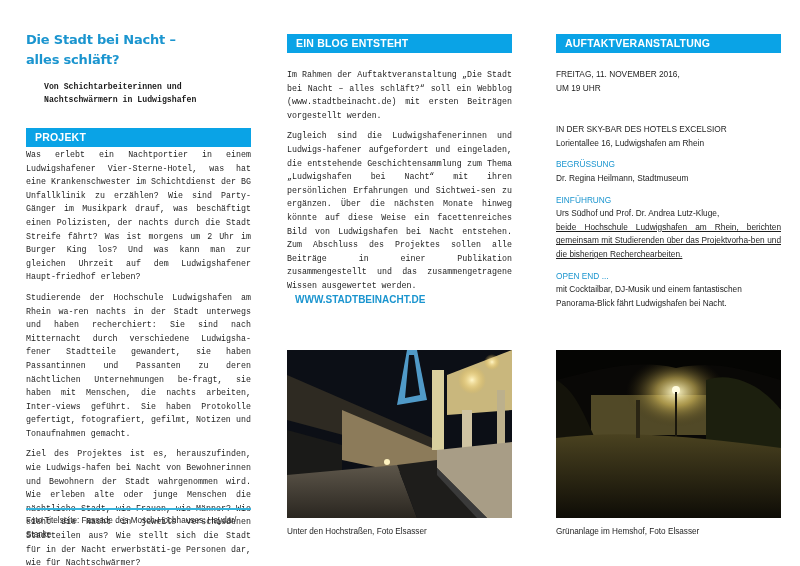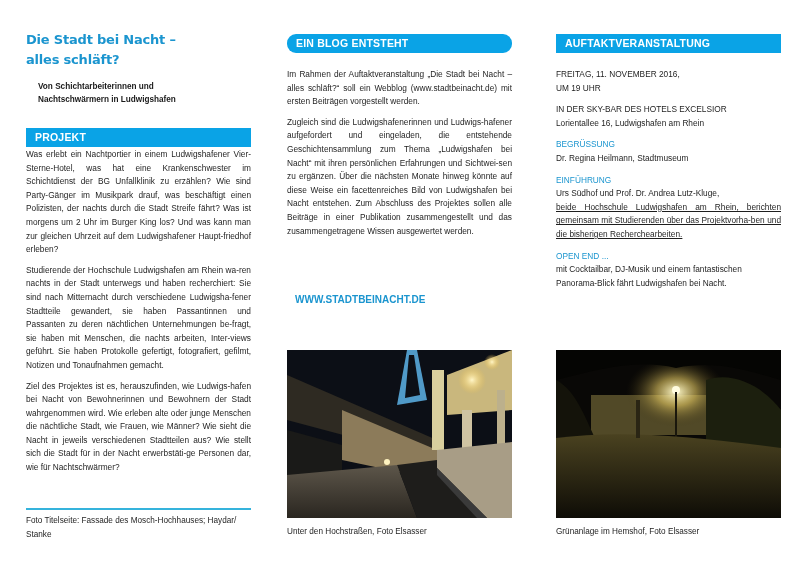--- a/index.html
+++ b/index.html
@@ -11,33 +11,33 @@
   #col1 { left: 26px; width: 224px; }
   #col2 { left: 287px; width: 225px; }
   #col3 { left: 556px; width: 225px; }
 
   .title {
     position: absolute; left: 0; top: 30px; width: 240px;
     font-family: "DejaVu Sans", sans-serif; font-weight: bold; color: #1b95cf;
     font-size: 13px; line-height: 20px; letter-spacing: -0.2px;
   }
   .subtitle {
-    position: absolute; left: 12px; top: 80px; width: 240px;
+    position: absolute; left: 18px; top: 80px; width: 240px;
     font-weight: bold; font-size: 8.2px; line-height: 13px; color: #1a1a1a;
-    font-family: Liberation Sans, sans-serif;
+    font-family: Liberation Mono, monospace;
   }
   .section-bar {
     position: absolute; left: 0; width: 225px; height: 19px;
     background: #0aa3e6; color: #ffffff; font-weight: bold;
     font-family: "Liberation Sans", sans-serif; font-size: 10.5px; line-height: 19px;
     padding-left: 9px; box-sizing: border-box; letter-spacing: 0.2px;
   }
   .body-text {
     position: absolute; left: 0; width: 225px;
-    font-family: Liberation Sans, sans-serif; font-size: 8.3px; line-height: 13.6px;
+    font-family: Liberation Mono, monospace; font-size: 8.3px; line-height: 13.6px;
     color: #1e1e1e; text-align: justify; hyphens: manual;
   }
   .body-text p { margin: 0 0 7px 0; }
   .link {
     position: absolute; left: 8px; font-family: "Liberation Sans", sans-serif;
     font-weight: bold; font-size: 10px; color: #1b95cf; text-decoration: none;
   }
   .event-text {
     position: absolute; left: 0; width: 225px;
     font-family: "Liberation Sans", sans-serif; font-size: 8.3px; line-height: 13.6px; color: #1e1e1e;
@@ -76,21 +76,21 @@
   <div class="body-text" style="top:148px;">
     <p>Was erlebt ein Nachtportier in einem Ludwigshafener Vier-Sterne-Hotel, was hat eine Krankenschwester im Schichtdienst der BG Unfallklinik zu erzählen? Wie sind Party-Gänger im Musikpark drauf, was beschäftigt einen Polizisten, der nachts durch die Stadt Streife fährt? Was ist morgens um 2 Uhr im Burger King los? Und was kann man zur gleichen Uhrzeit auf dem Ludwigshafener Haupt-friedhof erleben?</p>
     <p>Studierende der Hochschule Ludwigshafen am Rhein wa-ren nachts in der Stadt unterwegs und haben recherchiert: Sie sind nach Mitternacht durch verschiedene Ludwigsha-fener Stadtteile gewandert, sie haben Passantinnen und Passanten zu deren nächtlichen Unternehmungen be-fragt, sie haben mit Menschen, die nachts arbeiten, Inter-views geführt. Sie haben Protokolle gefertigt, fotografiert, gefilmt, Notizen und Tonaufnahmen gemacht.</p>
     <p>Ziel des Projektes ist es, herauszufinden, wie Ludwigs-hafen bei Nacht von Bewohnerinnen und Bewohnern der Stadt wahrgenommen wird. Wie erleben alte oder junge Menschen die nächtliche Stadt, wie Frauen, wie Männer? Wie sieht die Nacht in jeweils verschiedenen Stadtteilen aus? Wie stellt sich die Stadt für in der Nacht erwerbstäti-ge Personen dar, wie für Nachtschwärmer?</p>
   </div>
   <div class="footer-rule"></div>
   <div class="footer-caption">Foto Titelseite: Fassade des Mosch-Hochhauses; Haydar/ Stanke</div>
 </div>
 
 <div class="col" id="col2">
-  <div class="section-bar" style="top:34px;border-radius:9px;">EIN BLOG ENTSTEHT</div>
+  <div class="section-bar" style="top:34px;">EIN BLOG ENTSTEHT</div>
   <div class="body-text" style="top:68px;">
     <p>Im Rahmen der Auftaktveranstaltung „Die Stadt bei Nacht – alles schläft?“ soll ein Webblog (www.stadtbeinacht.de) mit ersten Beiträgen vorgestellt werden.</p>
     <p>Zugleich sind die Ludwigshafenerinnen und Ludwigs-hafener aufgefordert und eingeladen, die entstehende Geschichtensammlung zum Thema „Ludwigshafen bei Nacht“ mit ihren persönlichen Erfahrungen und Sichtwei-sen zu ergänzen. Über die nächsten Monate hinweg könnte auf diese Weise ein facettenreiches Bild von Ludwigshafen bei Nacht entstehen. Zum Abschluss des Projektes sollen alle Beiträge in einer Publikation zusammengestellt und das zusammengetragene Wissen ausgewertet werden.</p>
   </div>
   <a class="link" style="top:294px;" href="#">WWW.STADTBEINACHT.DE</a>
   <div class="photo">
     <svg width="225" height="168" viewBox="0 0 225 168">
       <defs>
         <radialGradient id="lamp1" cx="0.5" cy="0.5" r="0.5">
           <stop offset="0" stop-color="#fff6c8" stop-opacity="1"></stop>
@@ -123,21 +123,21 @@
   <div class="caption">Unter den Hochstraßen, Foto Elsasser</div>
 </div>
 
 <div class="col" id="col3">
   <div class="section-bar" style="top:34px;">AUFTAKTVERANSTALTUNG</div>
   <div class="event-text" style="top:68px;">
     <div class="block">
       <div>FREITAG, 11. NOVEMBER 2016,</div>
       <div>UM 19 UHR</div>
     </div>
-    <div class="block" style="margin-top:8px;">
+    <div class="block" style="margin-top:28px;">
       <div>IN DER SKY-BAR DES HOTELS EXCELSIOR</div>
       <div>Lorientallee 16, Ludwigshafen am Rhein</div>
     </div>
     <div class="block">
       <span class="label">BEGRÜSSUNG</span>
       <span>Dr. Regina Heilmann, Stadtmuseum</span>
     </div>
     <div class="block">
       <span class="label">EINFÜHRUNG</span>
       <div>Urs Südhof und Prof. Dr. Andrea Lutz-Kluge,</div>

